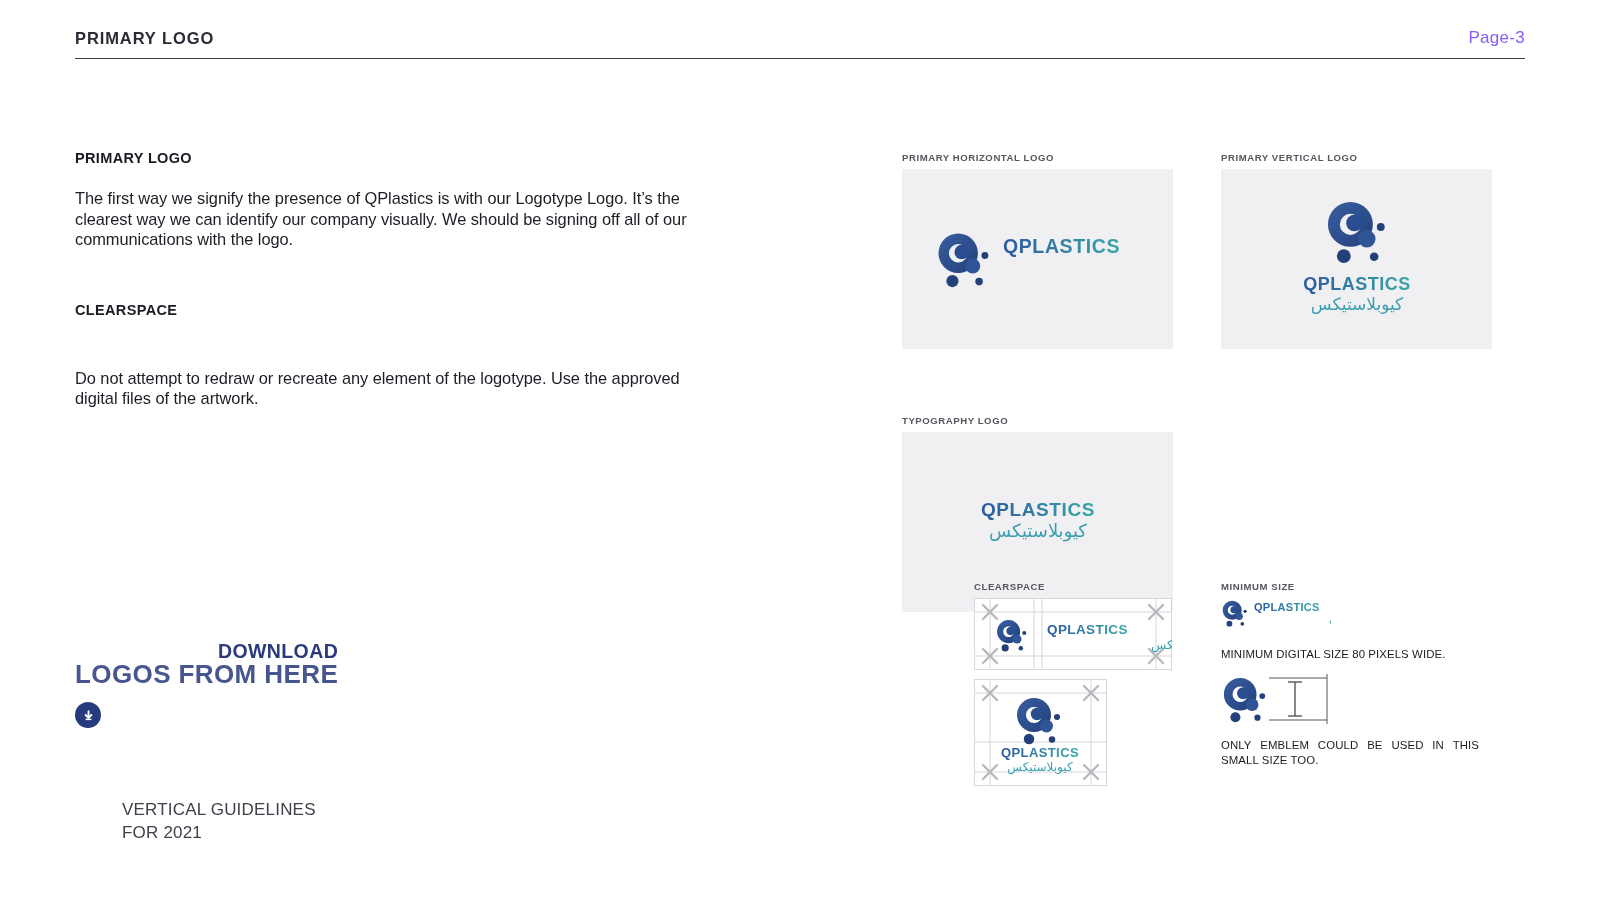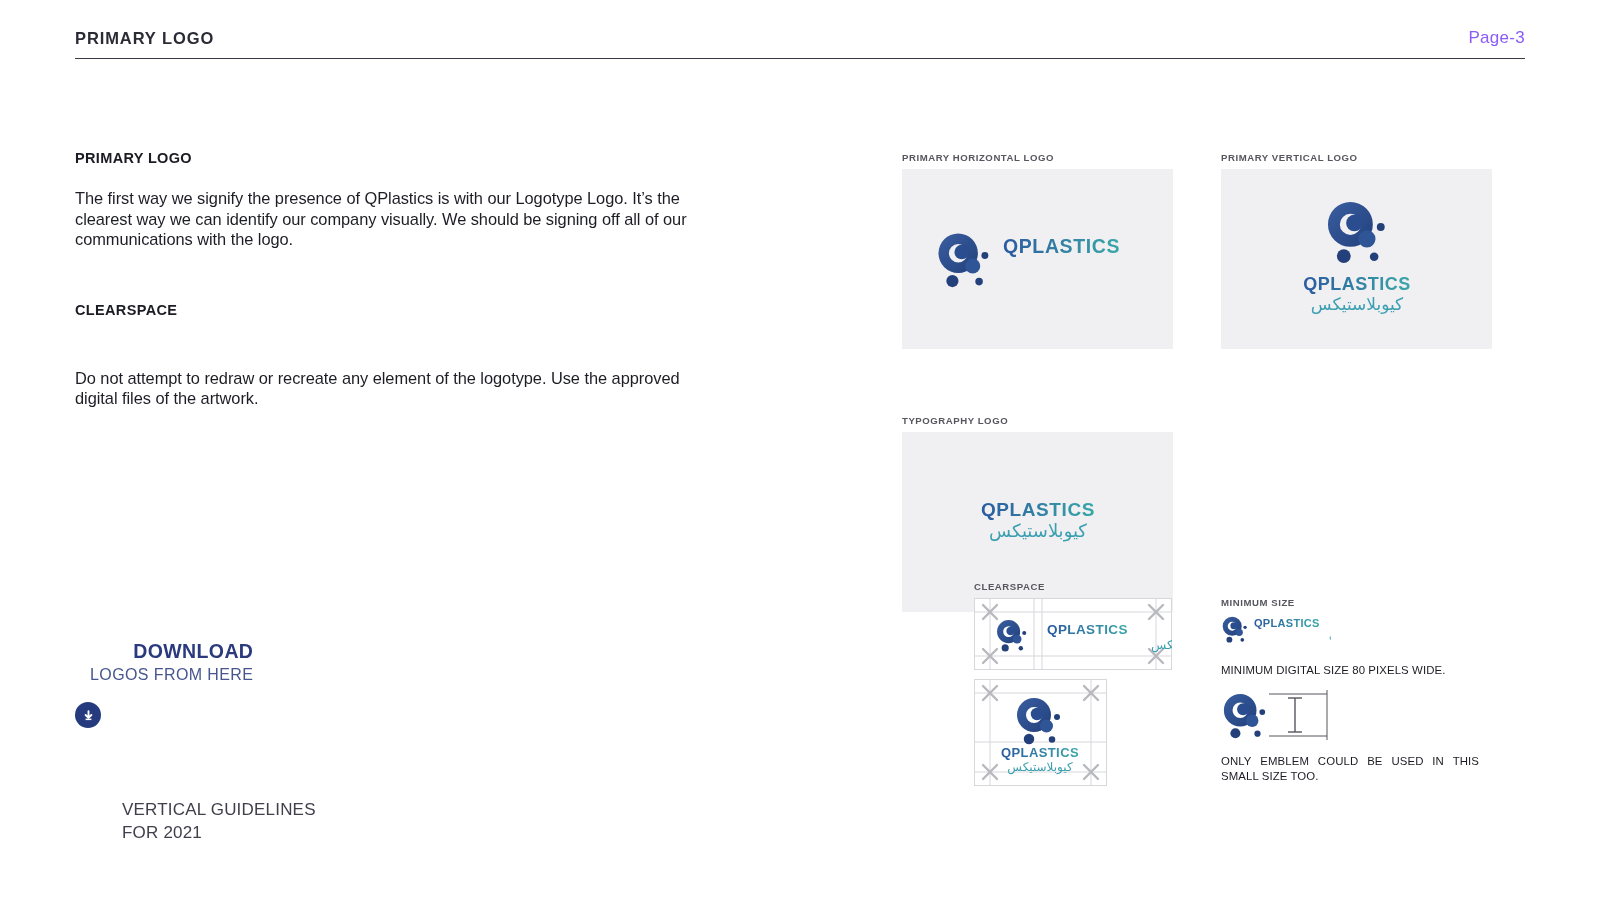--- a/index.html
+++ b/index.html
@@ -44,22 +44,22 @@
   .blk-3 { margin-top: 50px; }
 
   .download {
     position: absolute; left: 75px; top: 640px;
   }
   .dl-1 {
     font-size: 19.5px; font-weight: 700; letter-spacing: .4px;
     color: #2b3a7d; line-height: 23px; text-align: right;
   }
   .dl-2 {
-    font-size: 16px; font-weight: 400; letter-spacing: .4px;
-    color: #47568f; line-height: 23px; margin-left: 15px;
+    font-size: 26px; font-weight: 700; letter-spacing: .4px;
+    color: #47568f; line-height: 23px;
   }
   .dl-btn {
     margin-top: 16px; width: 26px; height: 26px; border-radius: 50%;
     background: #253b7e; display: flex; align-items: center;
     justify-content: center;
   }
 
   .footer {
     position: absolute; left: 122px; top: 798px;
     font-size: 17px; line-height: 23px; color: #40404c;
@@ -74,21 +74,21 @@
   .panel {
     background: #f0f0f2; width: 271px; height: 180px;
     display: flex; align-items: center; justify-content: center;
   }
   .cell { position: absolute; }
   #cell-hz  { left: 902px;  top: 152px; }
   #cell-vt  { left: 1221px; top: 152px; }
   #cell-ty  { left: 902px;  top: 368px; margin-top: 47px; }
   #cell-qe  { left: 1221px; top: 368px; }
   #cell-cs  { left: 974px;  top: 581px; }
-  #cell-ms  { left: 1221px; top: 581px; margin-top: 16px; }
+  #cell-ms  { left: 1221px; top: 581px; }
 
   
   .mark { display: block; }
   .wordmark { display: block; }
 
   
   .lockup-h { display: flex; align-items: center; gap: 10px; }
   .lockup-v { display: flex; flex-direction: column; align-items: center; gap: 8px; }
 
   

